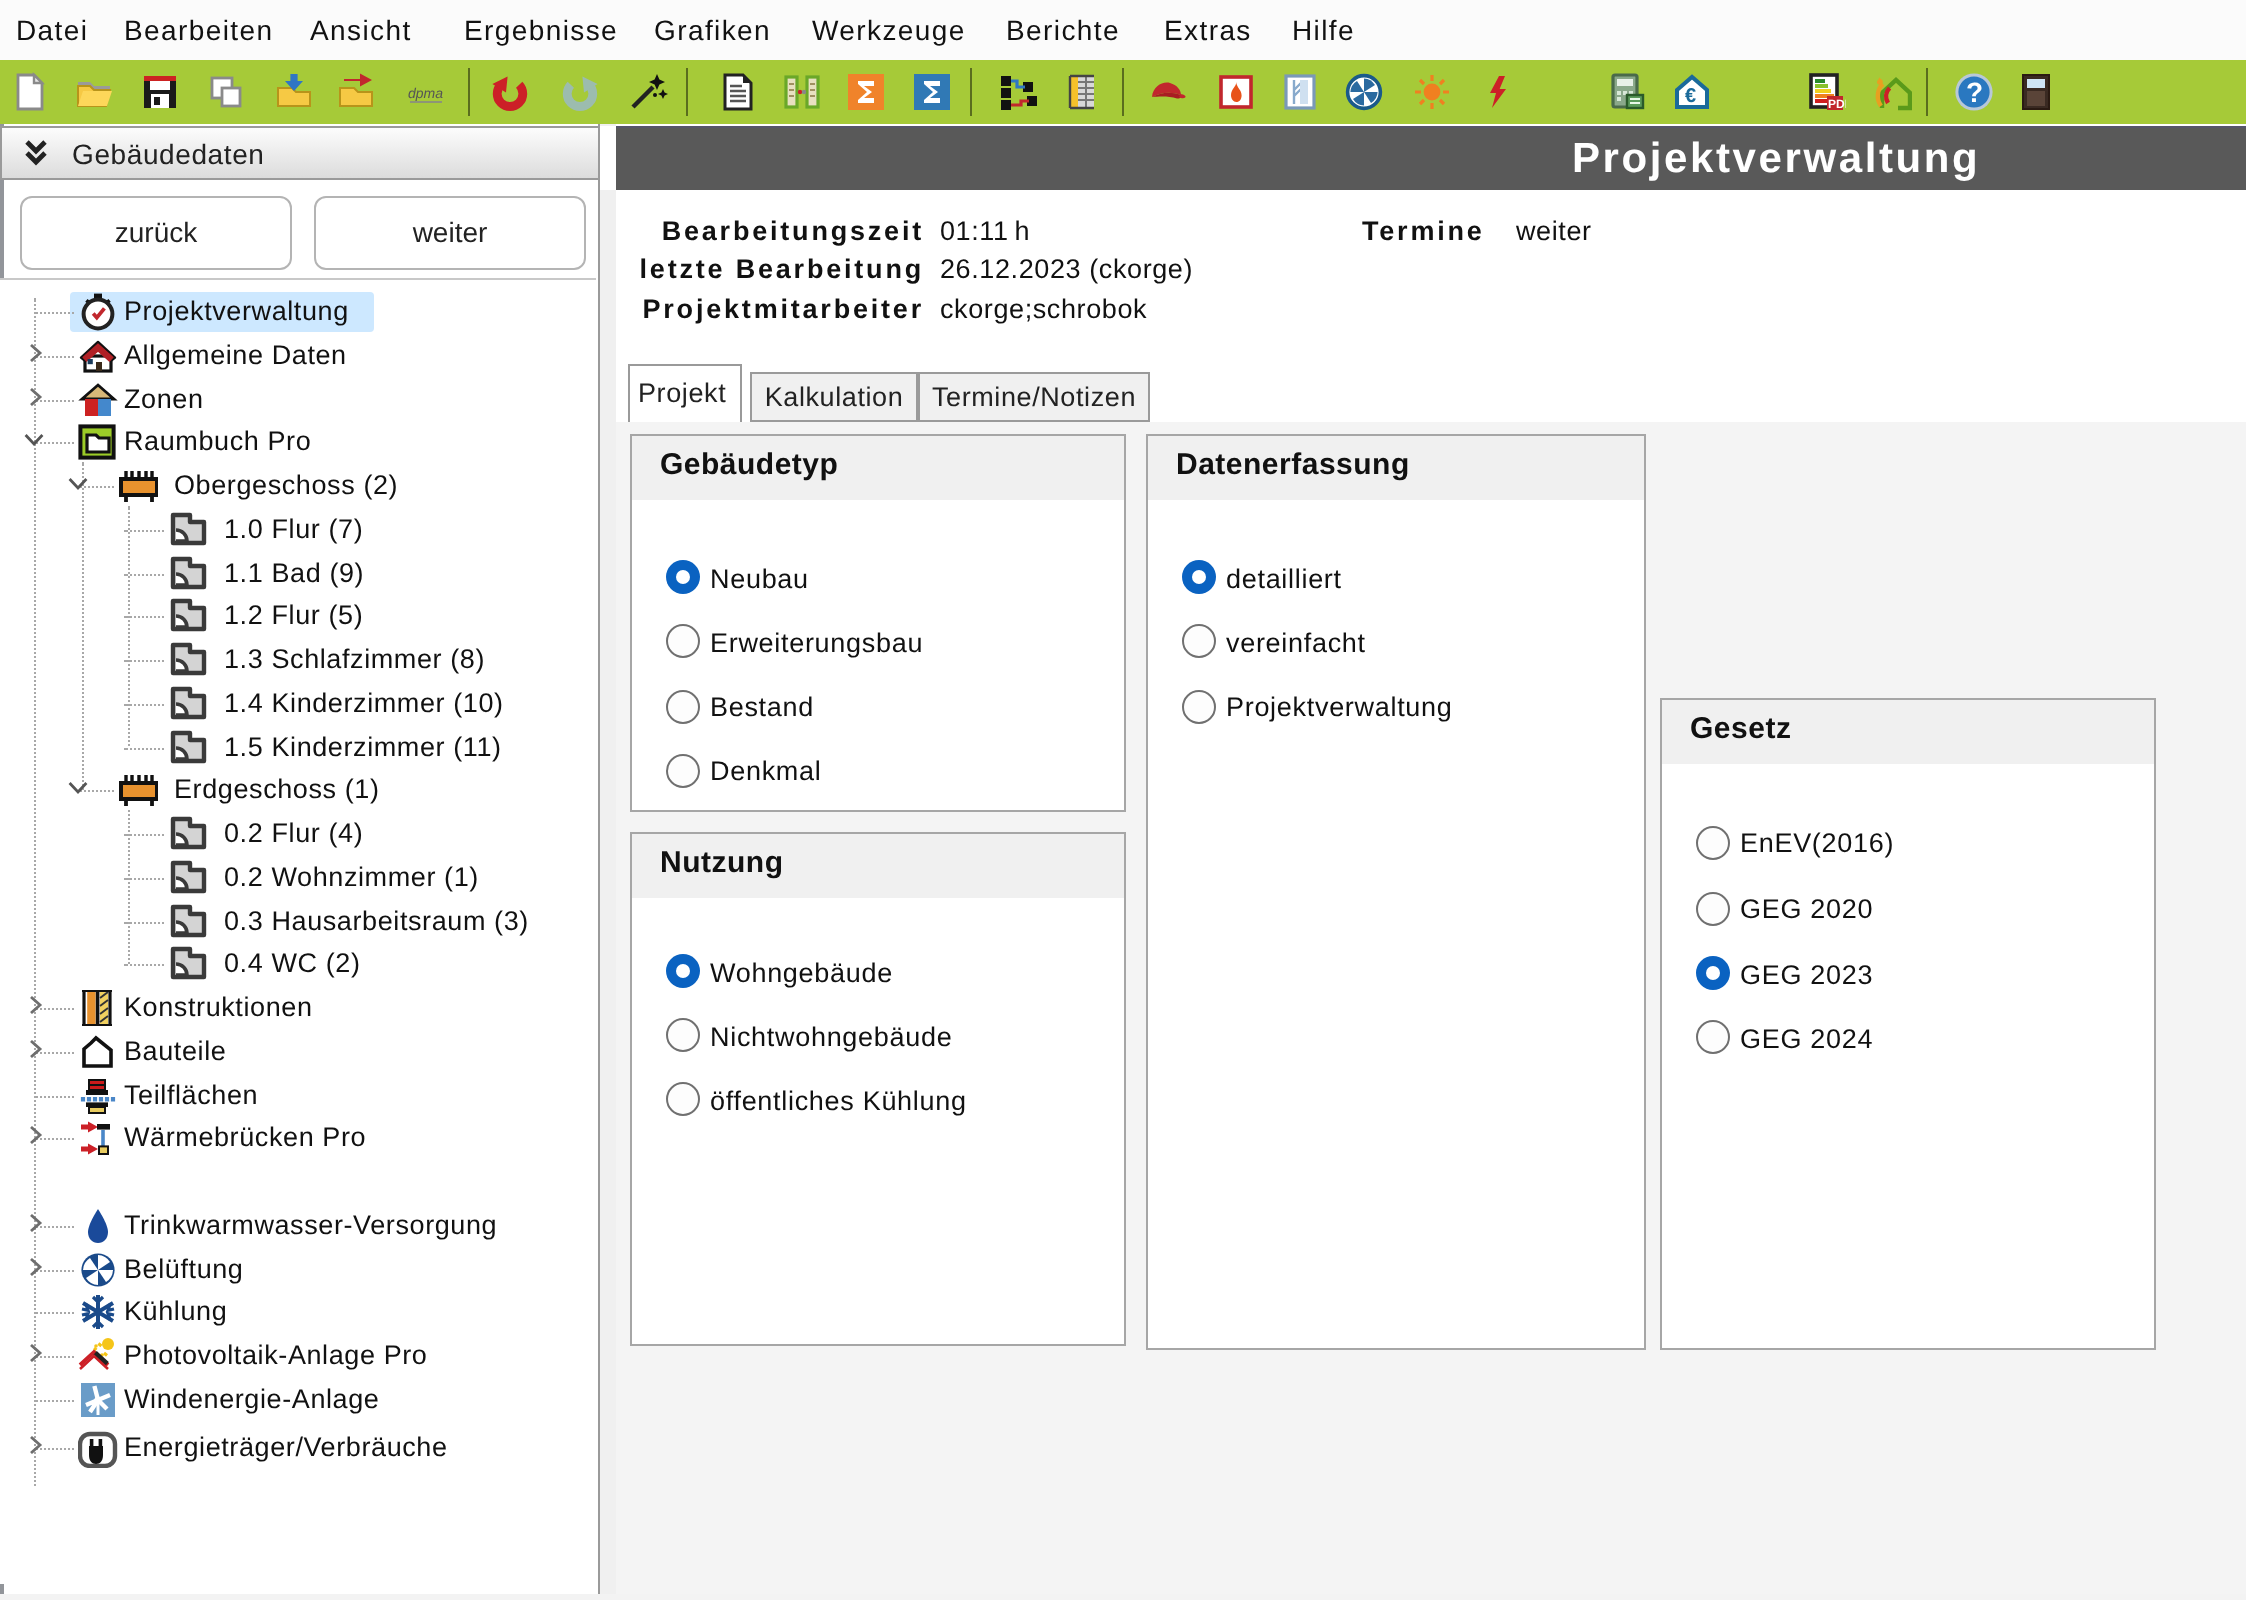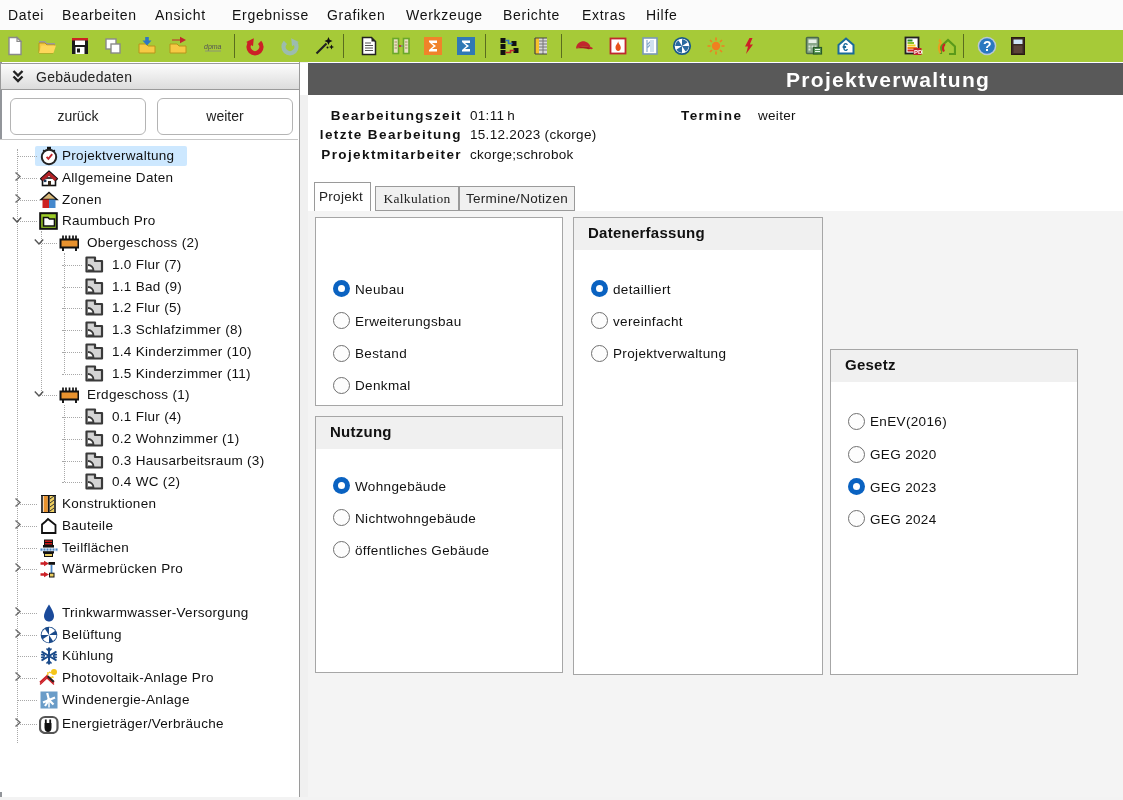--- a/index.html
+++ b/index.html
@@ -368,21 +368,21 @@
         <rect x="1.5" y="6.5" width="18" height="8" fill="#e8922e" stroke="#111" stroke-width="2"></rect>
       </svg>
 <span class="lbl" style="left:87px">Erdgeschoss (1)</span>
 </div>
 <div class="trow" style="left:0;top:267.0px;width:298px">
 <div class="doth" style="left:62px;top:10px;width:20px"></div>
 <svg class="ticon" width="20" height="20" style="position:absolute;left:84px;top:0px" viewBox="0 0 20 20">
         <path d="M2.5 2.5 H11 V6 H18 V16.5 H2.5 Z" fill="#d4d4d4" stroke="#3a3a3a" stroke-width="2.2" stroke-linejoin="round"></path>
         <path d="M4 10 A 5.5 5.5 0 0 1 9.5 15.5 L4 15.5" fill="#fff" stroke="#3a3a3a" stroke-width="1.8"></path>
       </svg>
-<span class="lbl" style="left:112px">0.1 Flur (4)</span>
+<span class="lbl" style="left:112px">0.2 Flur (4)</span>
 </div>
 <div class="trow" style="left:0;top:288.8px;width:298px">
 <div class="doth" style="left:62px;top:10px;width:20px"></div>
 <svg class="ticon" width="20" height="20" style="position:absolute;left:84px;top:0px" viewBox="0 0 20 20">
         <path d="M2.5 2.5 H11 V6 H18 V16.5 H2.5 Z" fill="#d4d4d4" stroke="#3a3a3a" stroke-width="2.2" stroke-linejoin="round"></path>
         <path d="M4 10 A 5.5 5.5 0 0 1 9.5 15.5 L4 15.5" fill="#fff" stroke="#3a3a3a" stroke-width="1.8"></path>
       </svg>
 <span class="lbl" style="left:112px">0.2 Wohnzimmer (1)</span>
 </div>
 <div class="trow" style="left:0;top:310.5px;width:298px">
@@ -548,50 +548,51 @@
     <div class="hdl"></div>
   </div>
 <div class="right">
 <div class="titlebar">
       <span class="t">Projektverwaltung</span>
     </div>
 <div class="info">
 <div class="ilab" style="right:661px;top:13px;width:160px">Bearbeitungszeit</div>
 <div class="ival" style="left:162px;top:13px">01:11 h</div>
 <div class="ilab" style="right:661px;top:32px;width:160px">letzte Bearbeitung</div>
-<div class="ival" style="left:162px;top:32px">15.12.2023 (ckorge)</div>
+<div class="ival" style="left:162px;top:32px">26.12.2023 (ckorge)</div>
 <div class="ilab" style="right:661px;top:52px;width:160px">Projektmitarbeiter</div>
 <div class="ival" style="left:162px;top:52px">ckorge;schrobok</div>
 <div class="ilab" style="left:373px;top:13px">Termine</div>
 <div class="ival" style="left:450px;top:13px">weiter</div>
 </div>
 <div class="tabs">
 <div class="tab active" style="left:6px;top:0px;width:61px;height:29px;line-height:27px;text-align:left;padding-left:4px;width:57px;">Projekt</div>
-<div class="tab inactive" style="left:67px;top:4px;width:84px;height:25px;line-height:23px;font-family:Liberation Serif, serif;">Kalkulation</div>
+<div class="tab inactive" style="left:67px;top:4px;width:84px;height:25px;line-height:23px;">Kalkulation</div>
 <div class="tab inactive" style="left:151px;top:4px;width:116px;height:25px;line-height:23px;">Termine/Notizen</div>
 </div>
 <div class="content">
 <div class="gbox" style="left:7px;top:6px;width:248px;height:189px">
+        <div class="hd">Gebäudetyp</div>
         <div class="radio on" style="left:17px;top:62px"></div>
         <div class="rlab" style="left:39px;top:64px">Neubau</div>
         <div class="radio off" style="left:17px;top:94px"></div>
         <div class="rlab" style="left:39px;top:96px">Erweiterungsbau</div>
         <div class="radio off" style="left:17px;top:127px"></div>
         <div class="rlab" style="left:39px;top:128px">Bestand</div>
         <div class="radio off" style="left:17px;top:159px"></div>
         <div class="rlab" style="left:39px;top:160px">Denkmal</div>
       </div>
 <div class="gbox" style="left:7px;top:205px;width:248px;height:257px">
         <div class="hd">Nutzung</div>
         <div class="radio on" style="left:17px;top:60px"></div>
         <div class="rlab" style="left:39px;top:62px">Wohngebäude</div>
         <div class="radio off" style="left:17px;top:92px"></div>
         <div class="rlab" style="left:39px;top:94px">Nichtwohngebäude</div>
         <div class="radio off" style="left:17px;top:124px"></div>
-        <div class="rlab" style="left:39px;top:126px">öffentliches Gebäude</div>
+        <div class="rlab" style="left:39px;top:126px">öffentliches Kühlung</div>
       </div>
 <div class="gbox" style="left:265px;top:6px;width:250px;height:458px">
         <div class="hd">Datenerfassung</div>
         <div class="radio on" style="left:17px;top:62px"></div>
         <div class="rlab" style="left:39px;top:64px">detailliert</div>
         <div class="radio off" style="left:17px;top:94px"></div>
         <div class="rlab" style="left:39px;top:96px">vereinfacht</div>
         <div class="radio off" style="left:17px;top:127px"></div>
         <div class="rlab" style="left:39px;top:128px">Projektverwaltung</div>
       </div>

